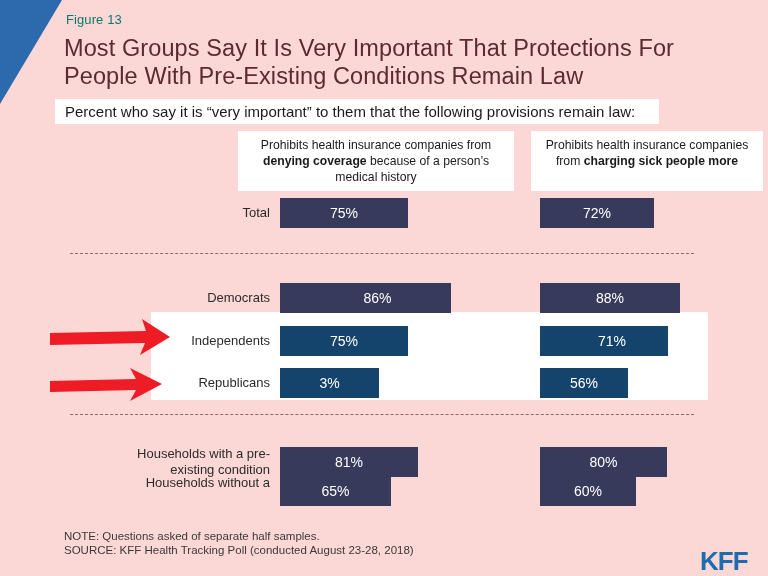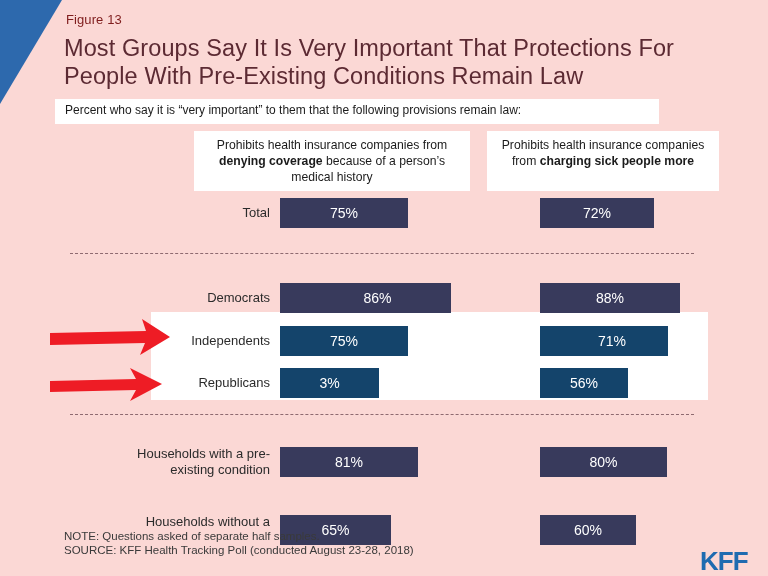--- a/index.html
+++ b/index.html
@@ -15,43 +15,43 @@
 
   
   .corner-tri{
     position:absolute;left:0;top:0;width:78px;height:104px;
     background:#2d69ad;
     clip-path:polygon(0 0, 62px 0, 0 104px);
   }
 
   .figure-label{
     position:absolute;left:66px;top:12px;
-    font-size:13px;color:#7f1d1d;letter-spacing:.1px;
+    font-size:13px;color:#0f766e;letter-spacing:.1px;
   }
 
   .title{
     position:absolute;left:64px;top:34px;width:690px;
     font-size:23.5px;line-height:28px;color:#5c2a33;
     letter-spacing:.1px;
   }
 
   .subtitle-band{
     position:absolute;left:55px;top:99px;width:604px;height:25px;
     background:#ffffff;
   }
   .subtitle-band span{
     position:absolute;left:10px;top:4px;
-    font-size:12px;color:#1b1b1b;white-space:nowrap;
+    font-size:15px;color:#1b1b1b;white-space:nowrap;
   }
 
   
   .colhead{
     position:absolute;background:#ffffff;
     font-size:12.2px;line-height:16px;color:#1b1b1b;
-    text-align:center;box-sizing:border-box;padding:6px 6px 0 6px;
+    text-align:center;box-sizing:border-box;padding:6px 6px 0 6px;margin-left:44px;
   }
   .colhead b{font-weight:bold;}
   #colhead-left{left:194px;top:131px;width:276px;height:60px;}
   #colhead-right{left:487px;top:131px;width:232px;height:60px;}
 
   
   .divider{
     position:absolute;left:70px;width:624px;height:0;
     border-top:1px dashed #8e6a70;
   }
@@ -171,21 +171,21 @@
           <div>Households with a pre-</div>
           <div>existing condition</div>
         </div>
         <div class="bar navy" style="left: 280px; width: 138px;">
           <span>81%</span>
         </div>
         <div class="bar navy" style="left: 540px; width: 127px;">
           <span>80%</span>
         </div>
       </div>
-      <div class="row" style="top: 513px;">
+      <div class="row" style="top: 474px;">
         <div class="label two-line">
           <div>Households without a</div>
         </div>
         <div class="bar navy" style="left: 280px; width: 111px;">
           <span>65%</span>
         </div>
         <div class="bar navy" style="left: 540px; width: 96px;">
           <span>60%</span>
         </div>
       </div>

